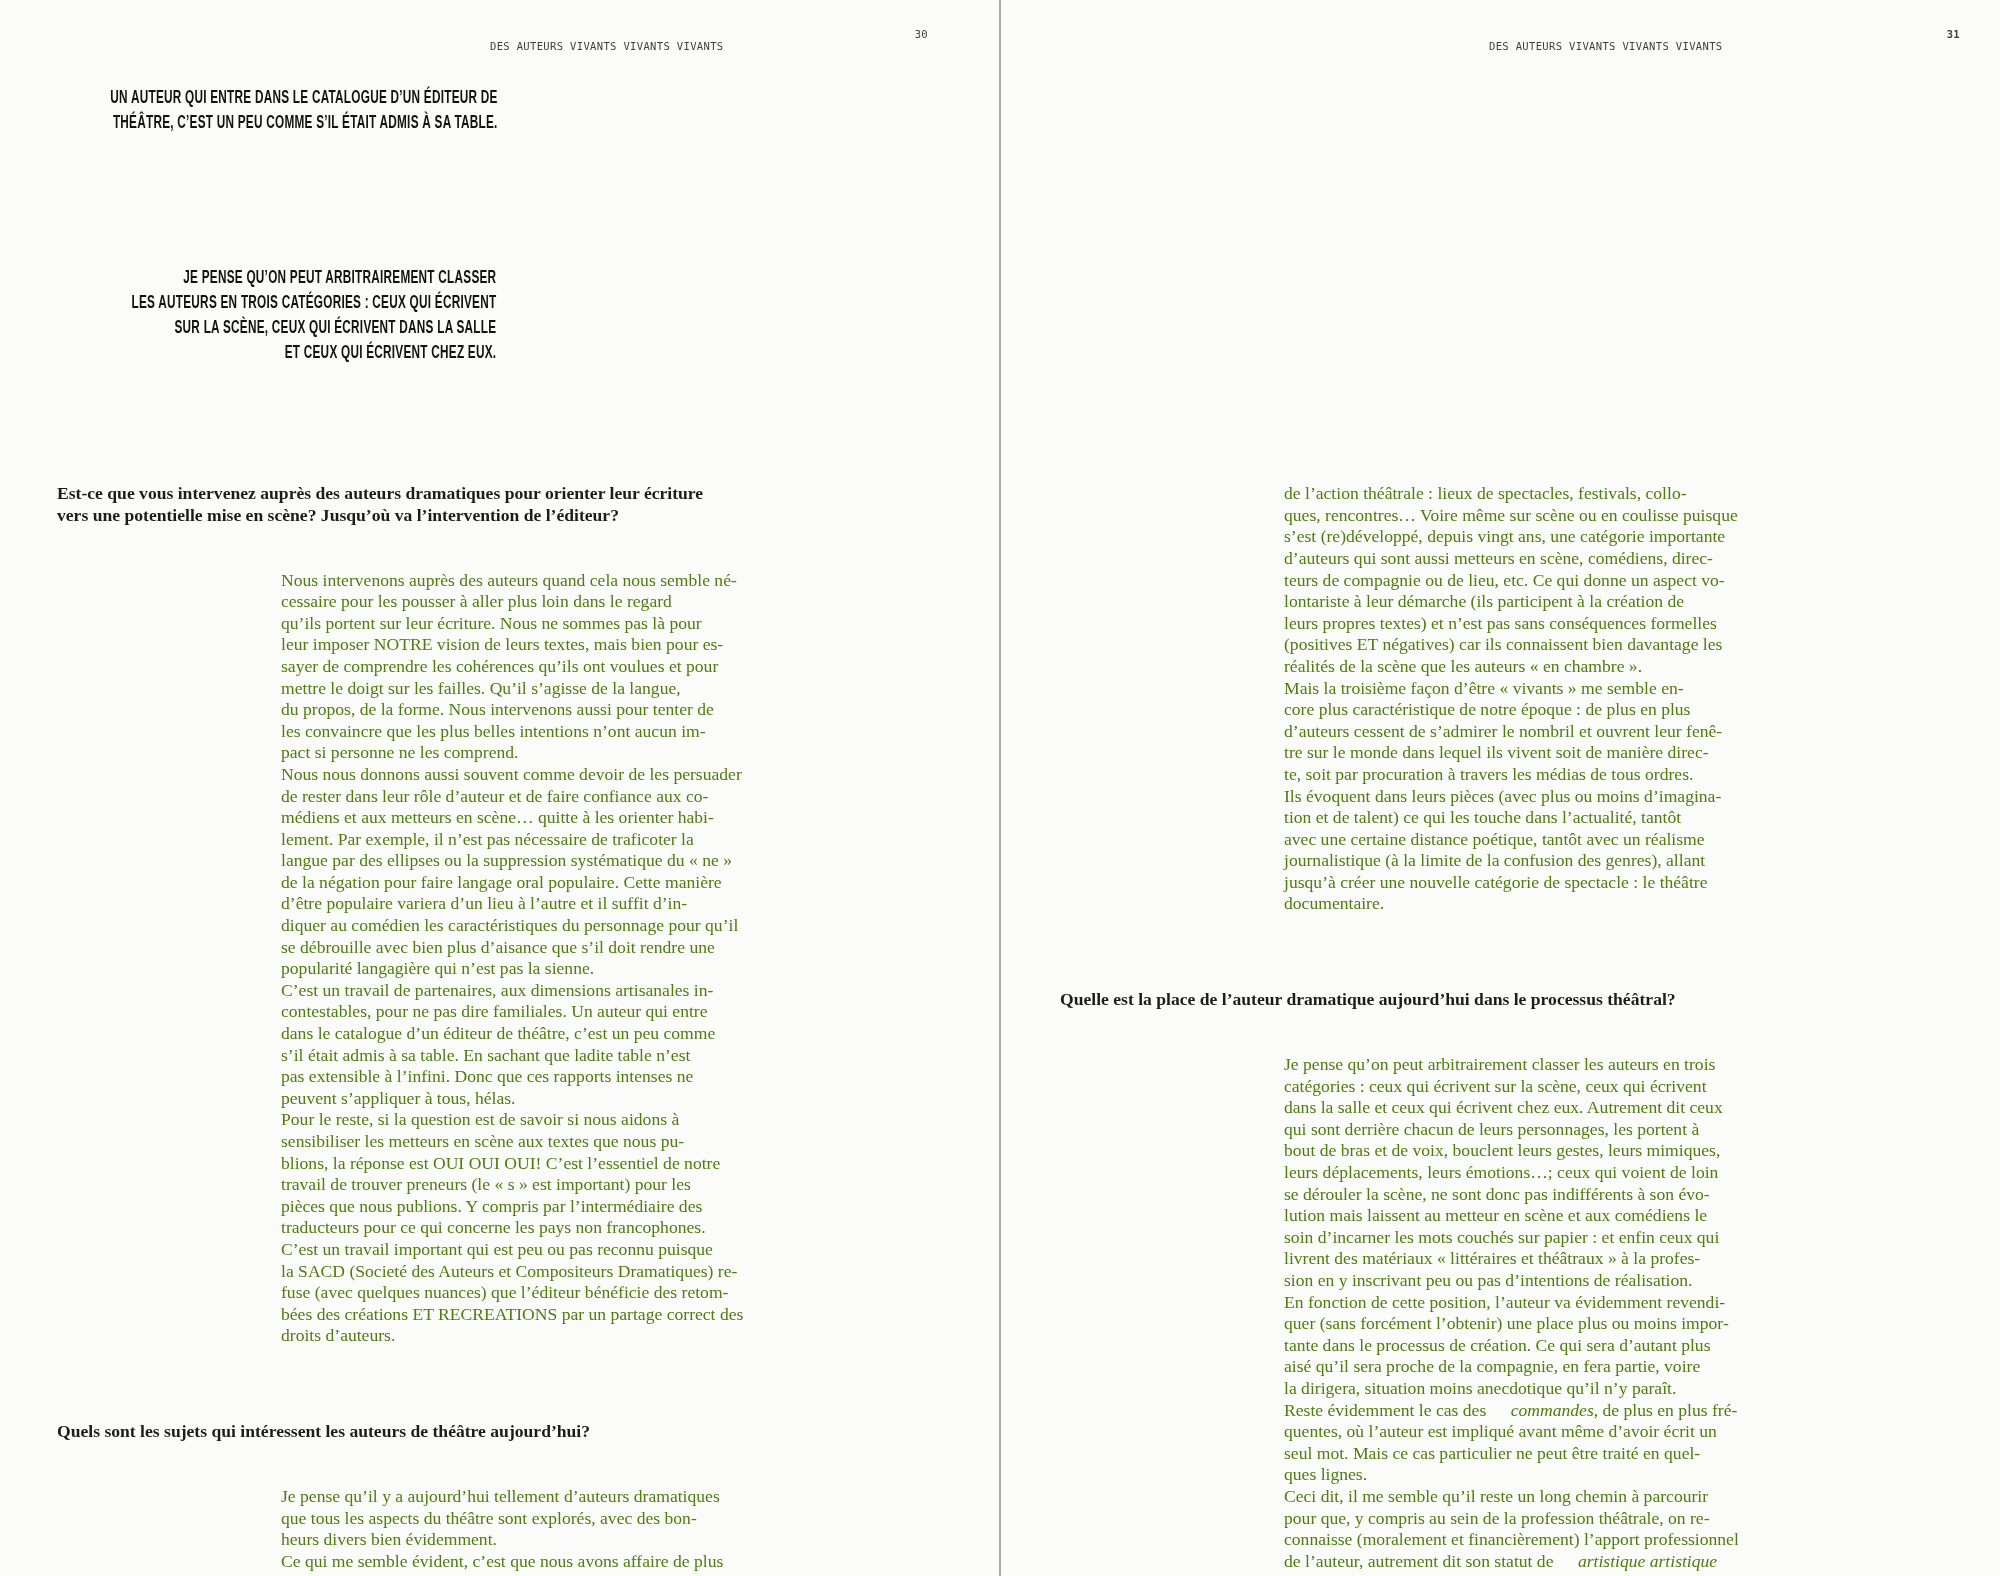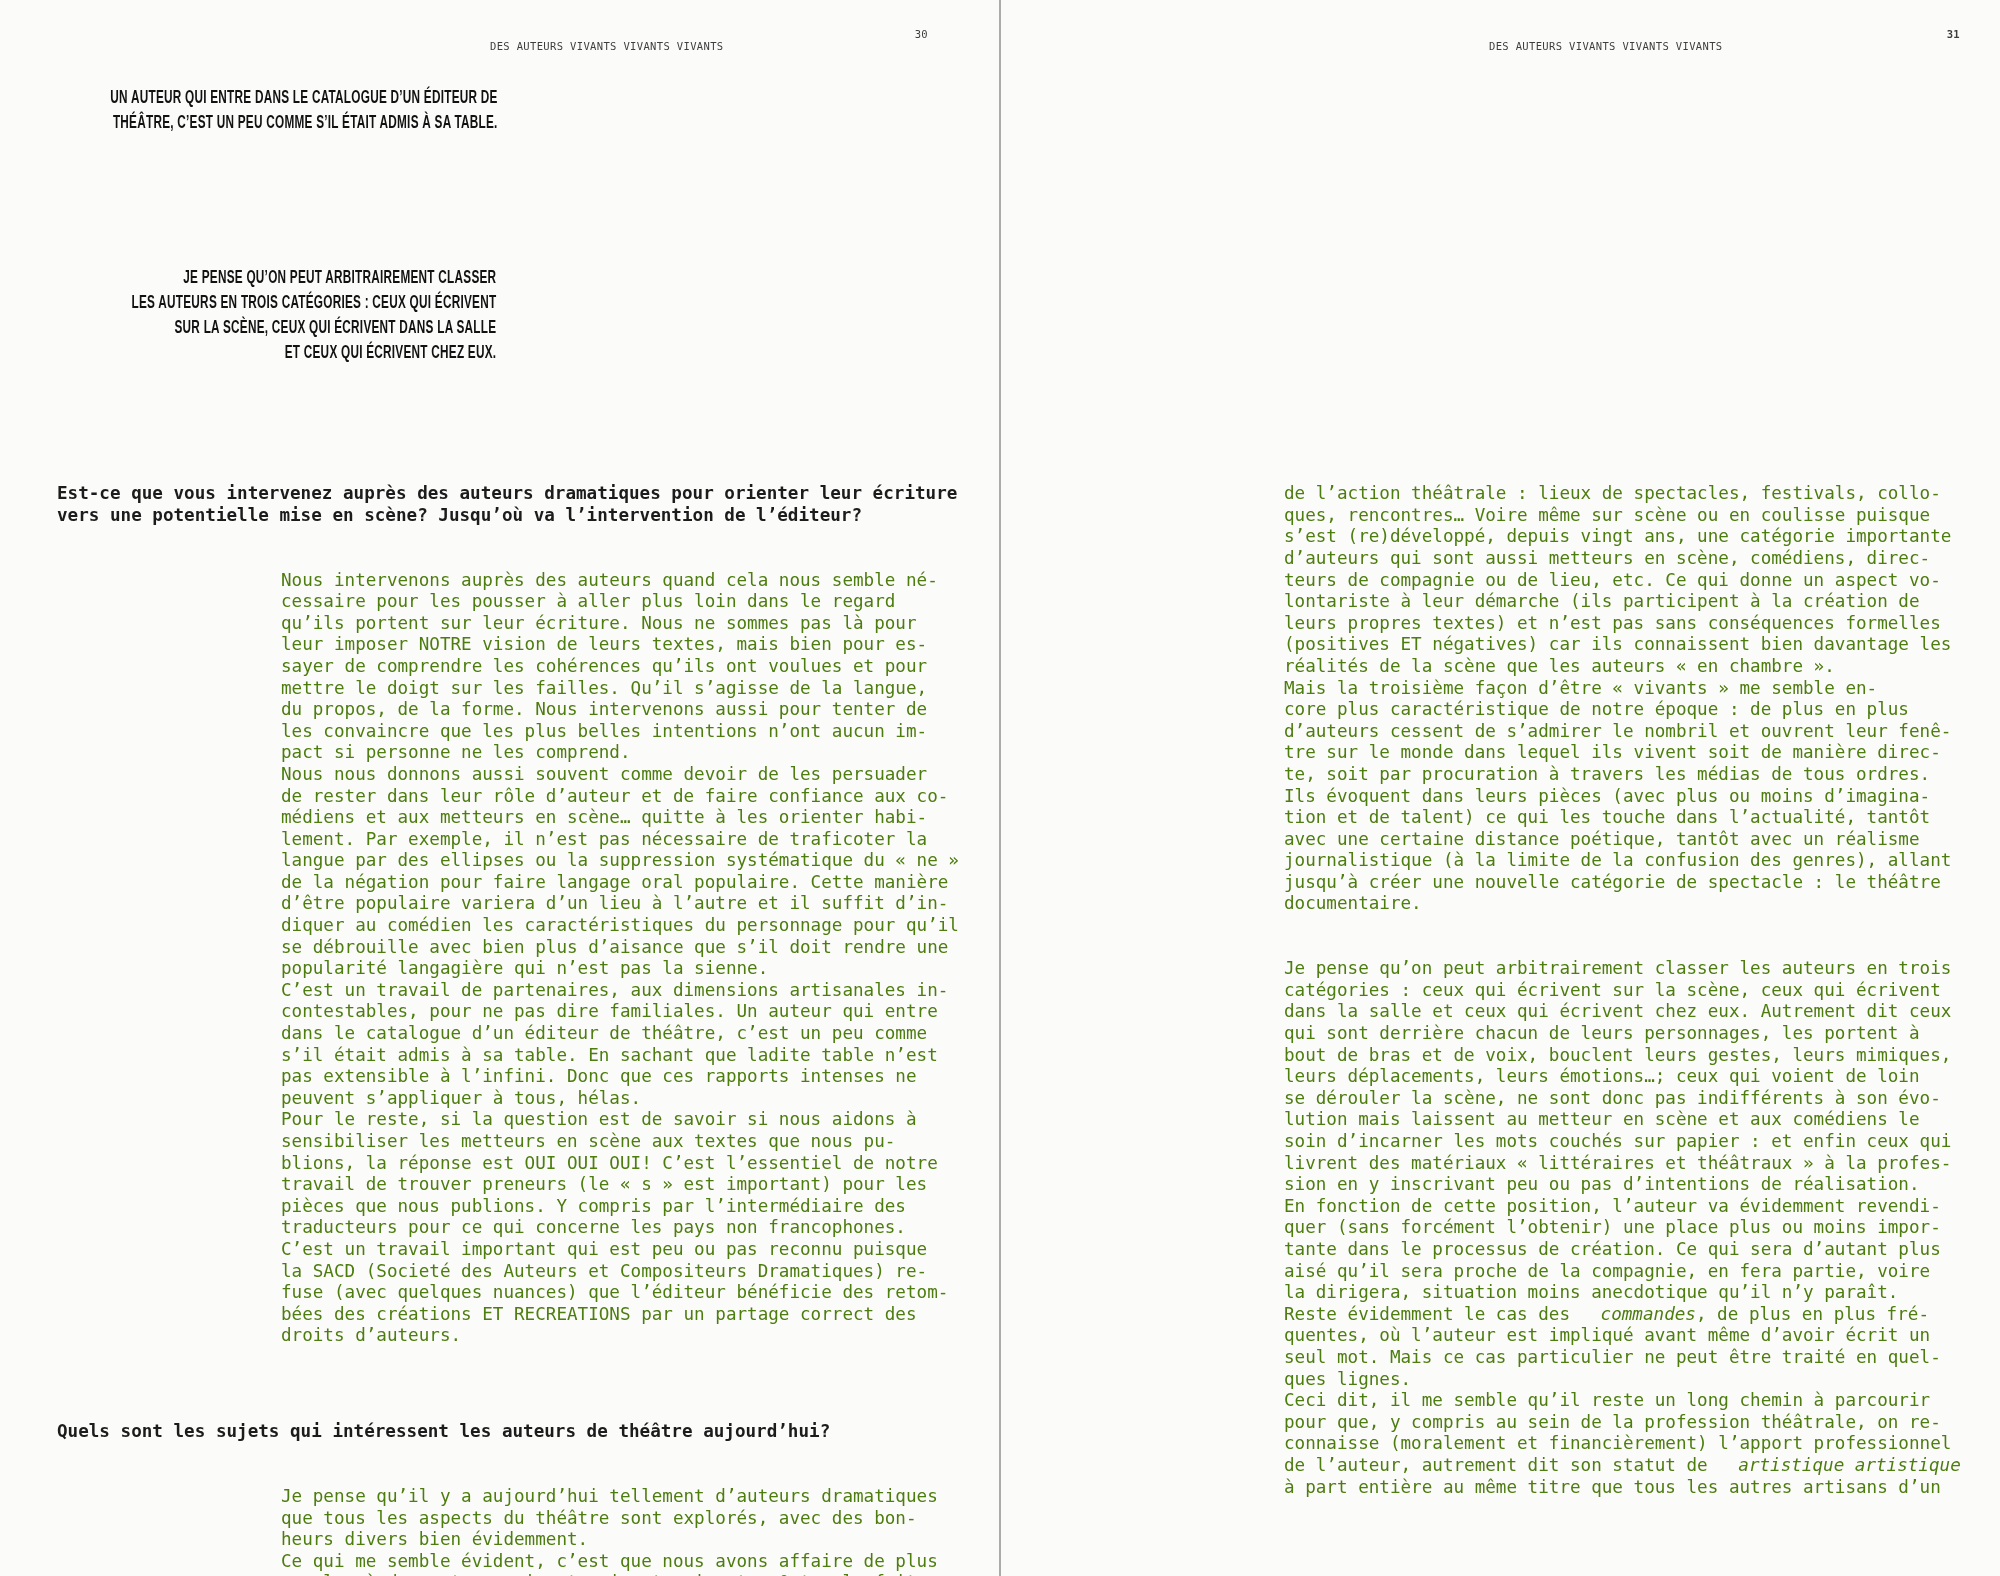--- a/index.html
+++ b/index.html
@@ -51,21 +51,21 @@
   .pq-1{right:1502px;top:84px;}
   .pq-2{right:1504px;top:264px;}
   
   .body-col{
     position:absolute;top:440px;
     font-size:17.6px;line-height:21.6px;
     white-space:pre;
   }
   .body-left{left:57px;width:902px;}
   .body-right{left:1060px;width:892px;}
-  .block{white-space:pre;}
+  .block{white-space:pre;font-family:Liberation Serif, serif;}
   .question{font-weight:bold;color:#1c1c1c;}
   .answer{padding-left:224px;color:#4d7c0f;}
   .gap-top{margin-top:31px;}
   .block i{font-style:italic;margin-left:20px;}
 </style>
 </head>
 <body>
 
 <div class="spread">
 
@@ -150,20 +150,21 @@
 core plus caractéristique de notre époque : de plus en plus
 d’auteurs cessent de s’admirer le nombril et ouvrent leur fenê-
 tre sur le monde dans lequel ils vivent soit de manière direc-
 te, soit par procuration à travers les médias de tous ordres.
 Ils évoquent dans leurs pièces (avec plus ou moins d’imagina-
 tion et de talent) ce qui les touche dans l’actualité, tantôt
 avec une certaine distance poétique, tantôt avec un réalisme
 journalistique (à la limite de la confusion des genres), allant
 jusqu’à créer une nouvelle catégorie de spectacle : le théâtre
 documentaire.</div>
+      <div class="block question gap-top">Quelle est la place de l’auteur dramatique aujourd’hui dans le processus théâtral?</div>
       <div class="block answer">Je pense qu’on peut arbitrairement classer les auteurs en trois
 catégories : ceux qui écrivent sur la scène, ceux qui écrivent
 dans la salle et ceux qui écrivent chez eux. Autrement dit ceux
 qui sont derrière chacun de leurs personnages, les portent à
 bout de bras et de voix, bouclent leurs gestes, leurs mimiques,
 leurs déplacements, leurs émotions…; ceux qui voient de loin
 se dérouler la scène, ne sont donc pas indifférents à son évo-
 lution mais laissent au metteur en scène et aux comédiens le
 soin d’incarner les mots couchés sur papier : et enfin ceux qui
 livrent des matériaux « littéraires et théâtraux » à la profes-

